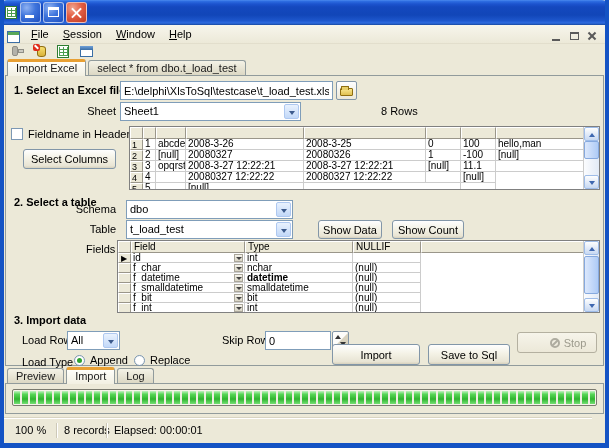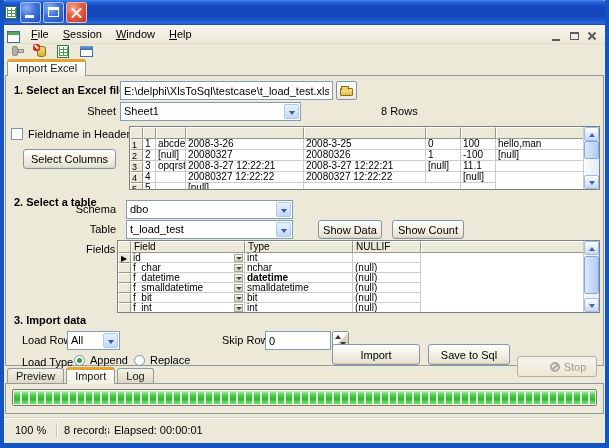--- a/index.html
+++ b/index.html
@@ -189,20 +189,21 @@
     <span class="tool-btn">
         <span class="tbi">
           <i class="i-win"></i>
           <i class="i-winbar"></i>
         </span>
       </span>
   </div>
 
   <div class="tabstrip main-tabstrip" id="main-tabs">
       <span class="tab active">Import Excel</span>
+      <span class="tab">select * from dbo.t_load_test</span>
     </div>
 
   <div class="page main-page">
 
     <div class="sect-title" style="left:8px;top:8px;">1. Select an Excel file</div>
     <input class="txt" style="left: 114px; top: 5px; width: 213px; height: 19px;" value="E:\delphi\XlsToSql\testcase\t_load_test.xls">
     <span class="folder-btn" style="left:330px;top:5px;">
         <i class="folder-ic"></i>
       </span>
 
@@ -403,21 +404,21 @@
       <span class="rd"></span>
       <span>Replace</span>
     </div>
 
     <div class="btn" style="left:326px;top:268px;width:88px;height:21px;">
       <span>Import</span>
     </div>
     <div class="btn" style="left:422px;top:268px;width:82px;height:21px;">
       <span>Save to Sql</span>
     </div>
-    <div class="btn disabled" style="left:511px;top:280px;width:80px;height:21px;padding-left:22px;">
+    <div class="btn disabled" style="left:511px;top:256px;width:80px;height:21px;padding-left:22px;">
       <span class="stop-ic"></span>
       <span>Stop</span>
     </div>
   </div>
 
   <div class="tabstrip bottom-tabstrip" id="bottom-tabs">
       <span class="tab">Preview</span>
       <span class="tab active">Import</span>
       <span class="tab">Log</span>
     </div>

